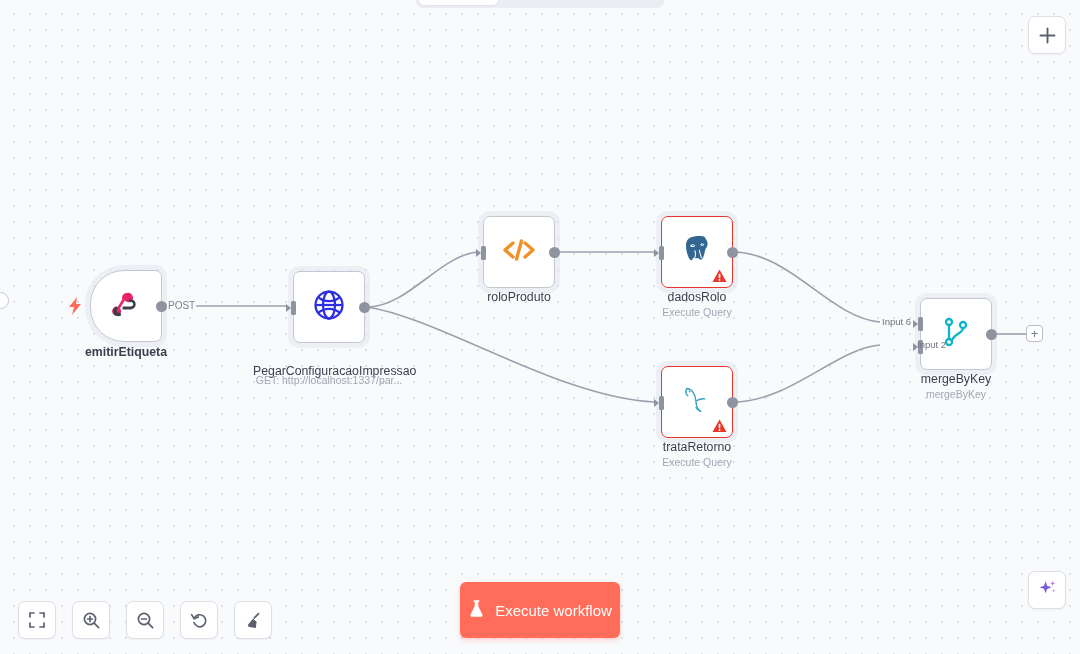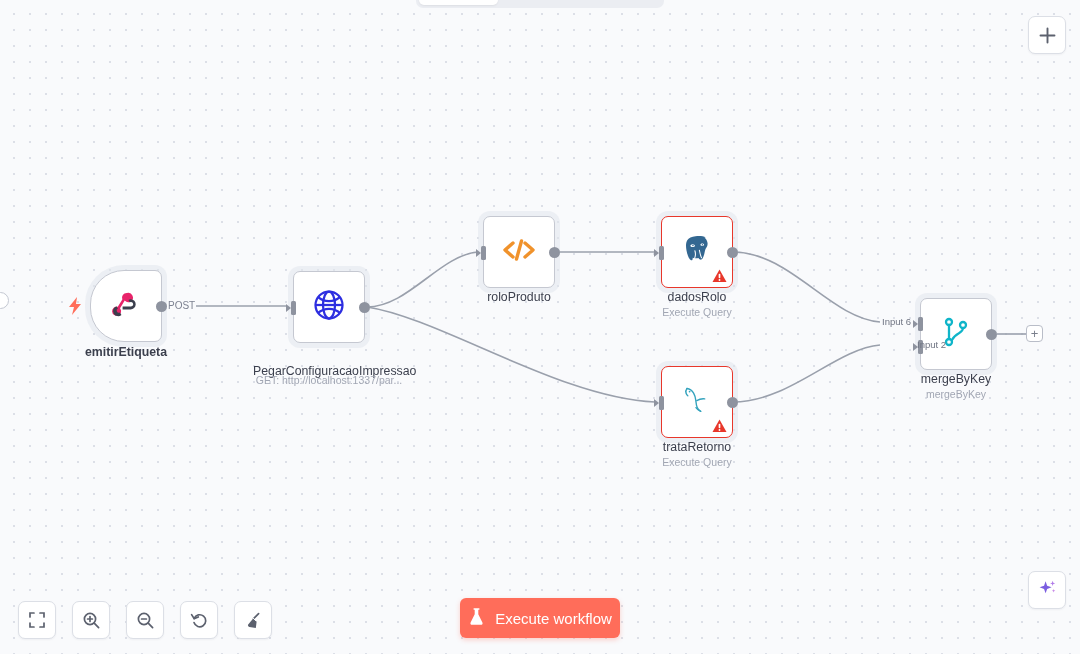--- a/index.html
+++ b/index.html
@@ -128,21 +128,21 @@
 
   .execbar {
     position: absolute; left: 0; right: 0; bottom: 16px;
     display: flex; justify-content: center; z-index: 46;
   }
   .execbtn {
     background: #ff6d5a;
     color: #fff;
     border: none;
     border-radius: 6px;
-    height: 40px;
+    height: 56px;
     padding: 0 8px;
     display: flex; align-items: center; gap: 10px;
     font-size: 15px;
     font-family: "Liberation Sans", sans-serif;
     box-shadow: 0 2px 5px rgba(255,109,90,.3);
     cursor: pointer;
   }
 
   .leftstub {
     position: absolute; left: -8px; top: 292px;

